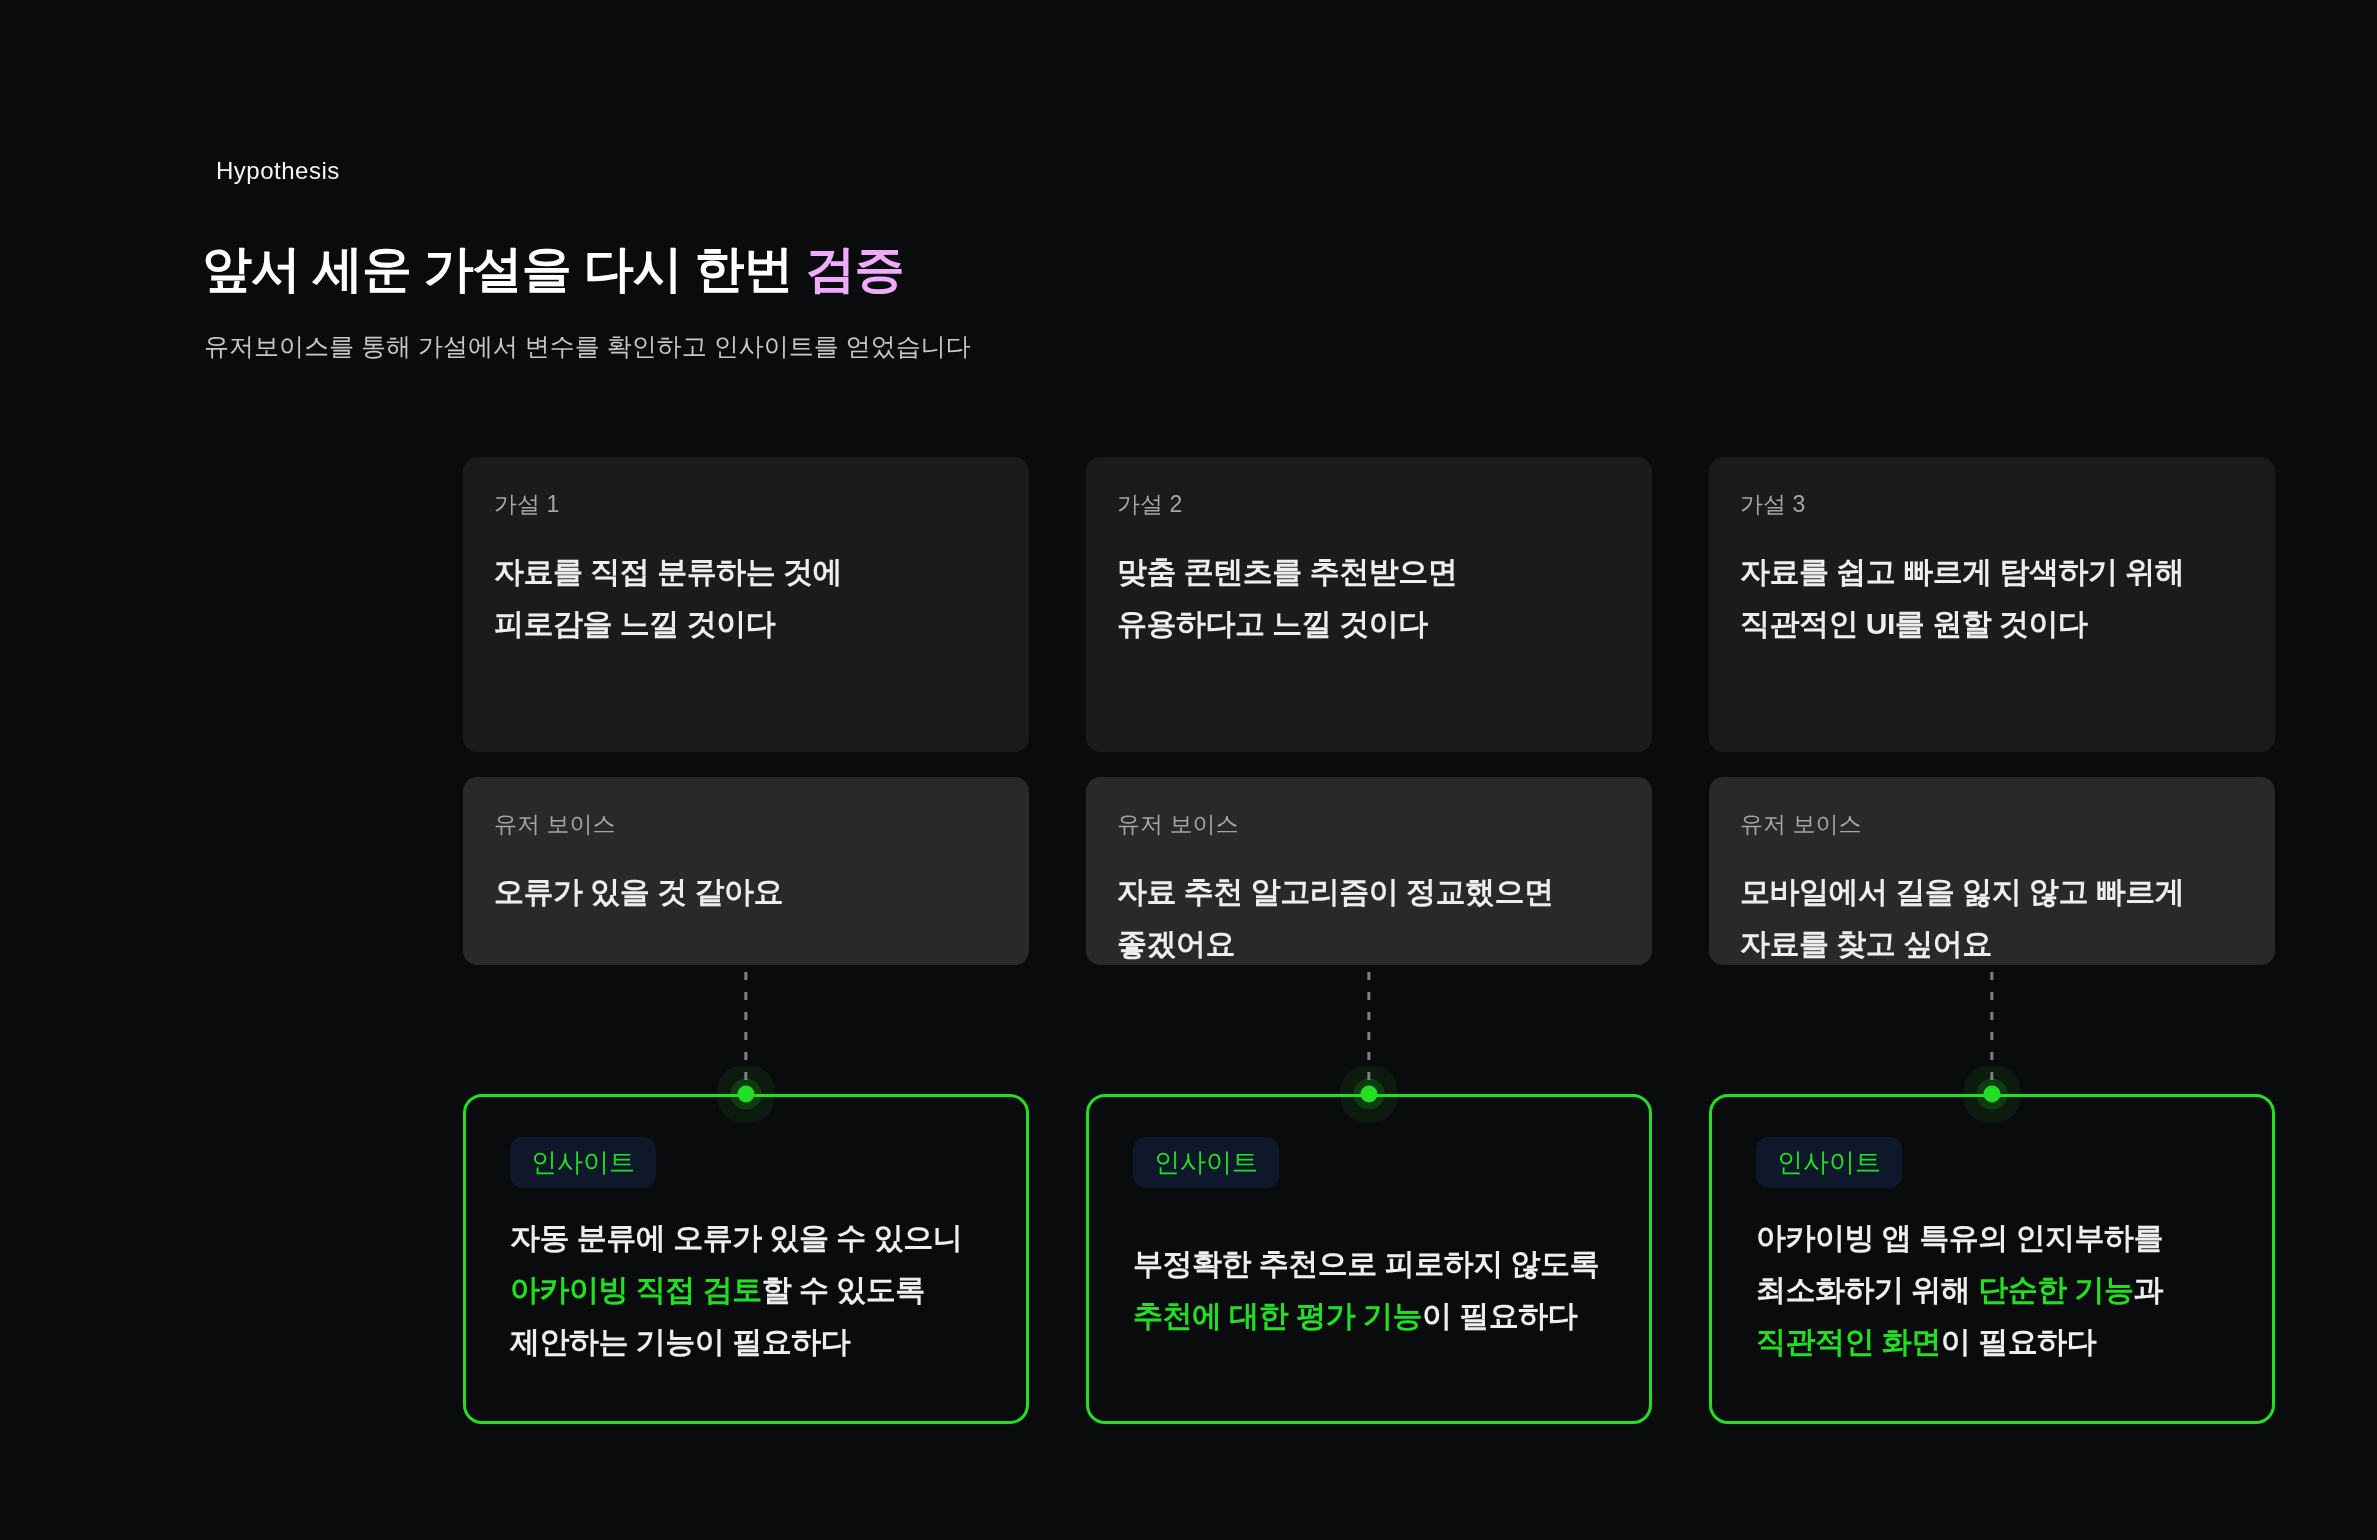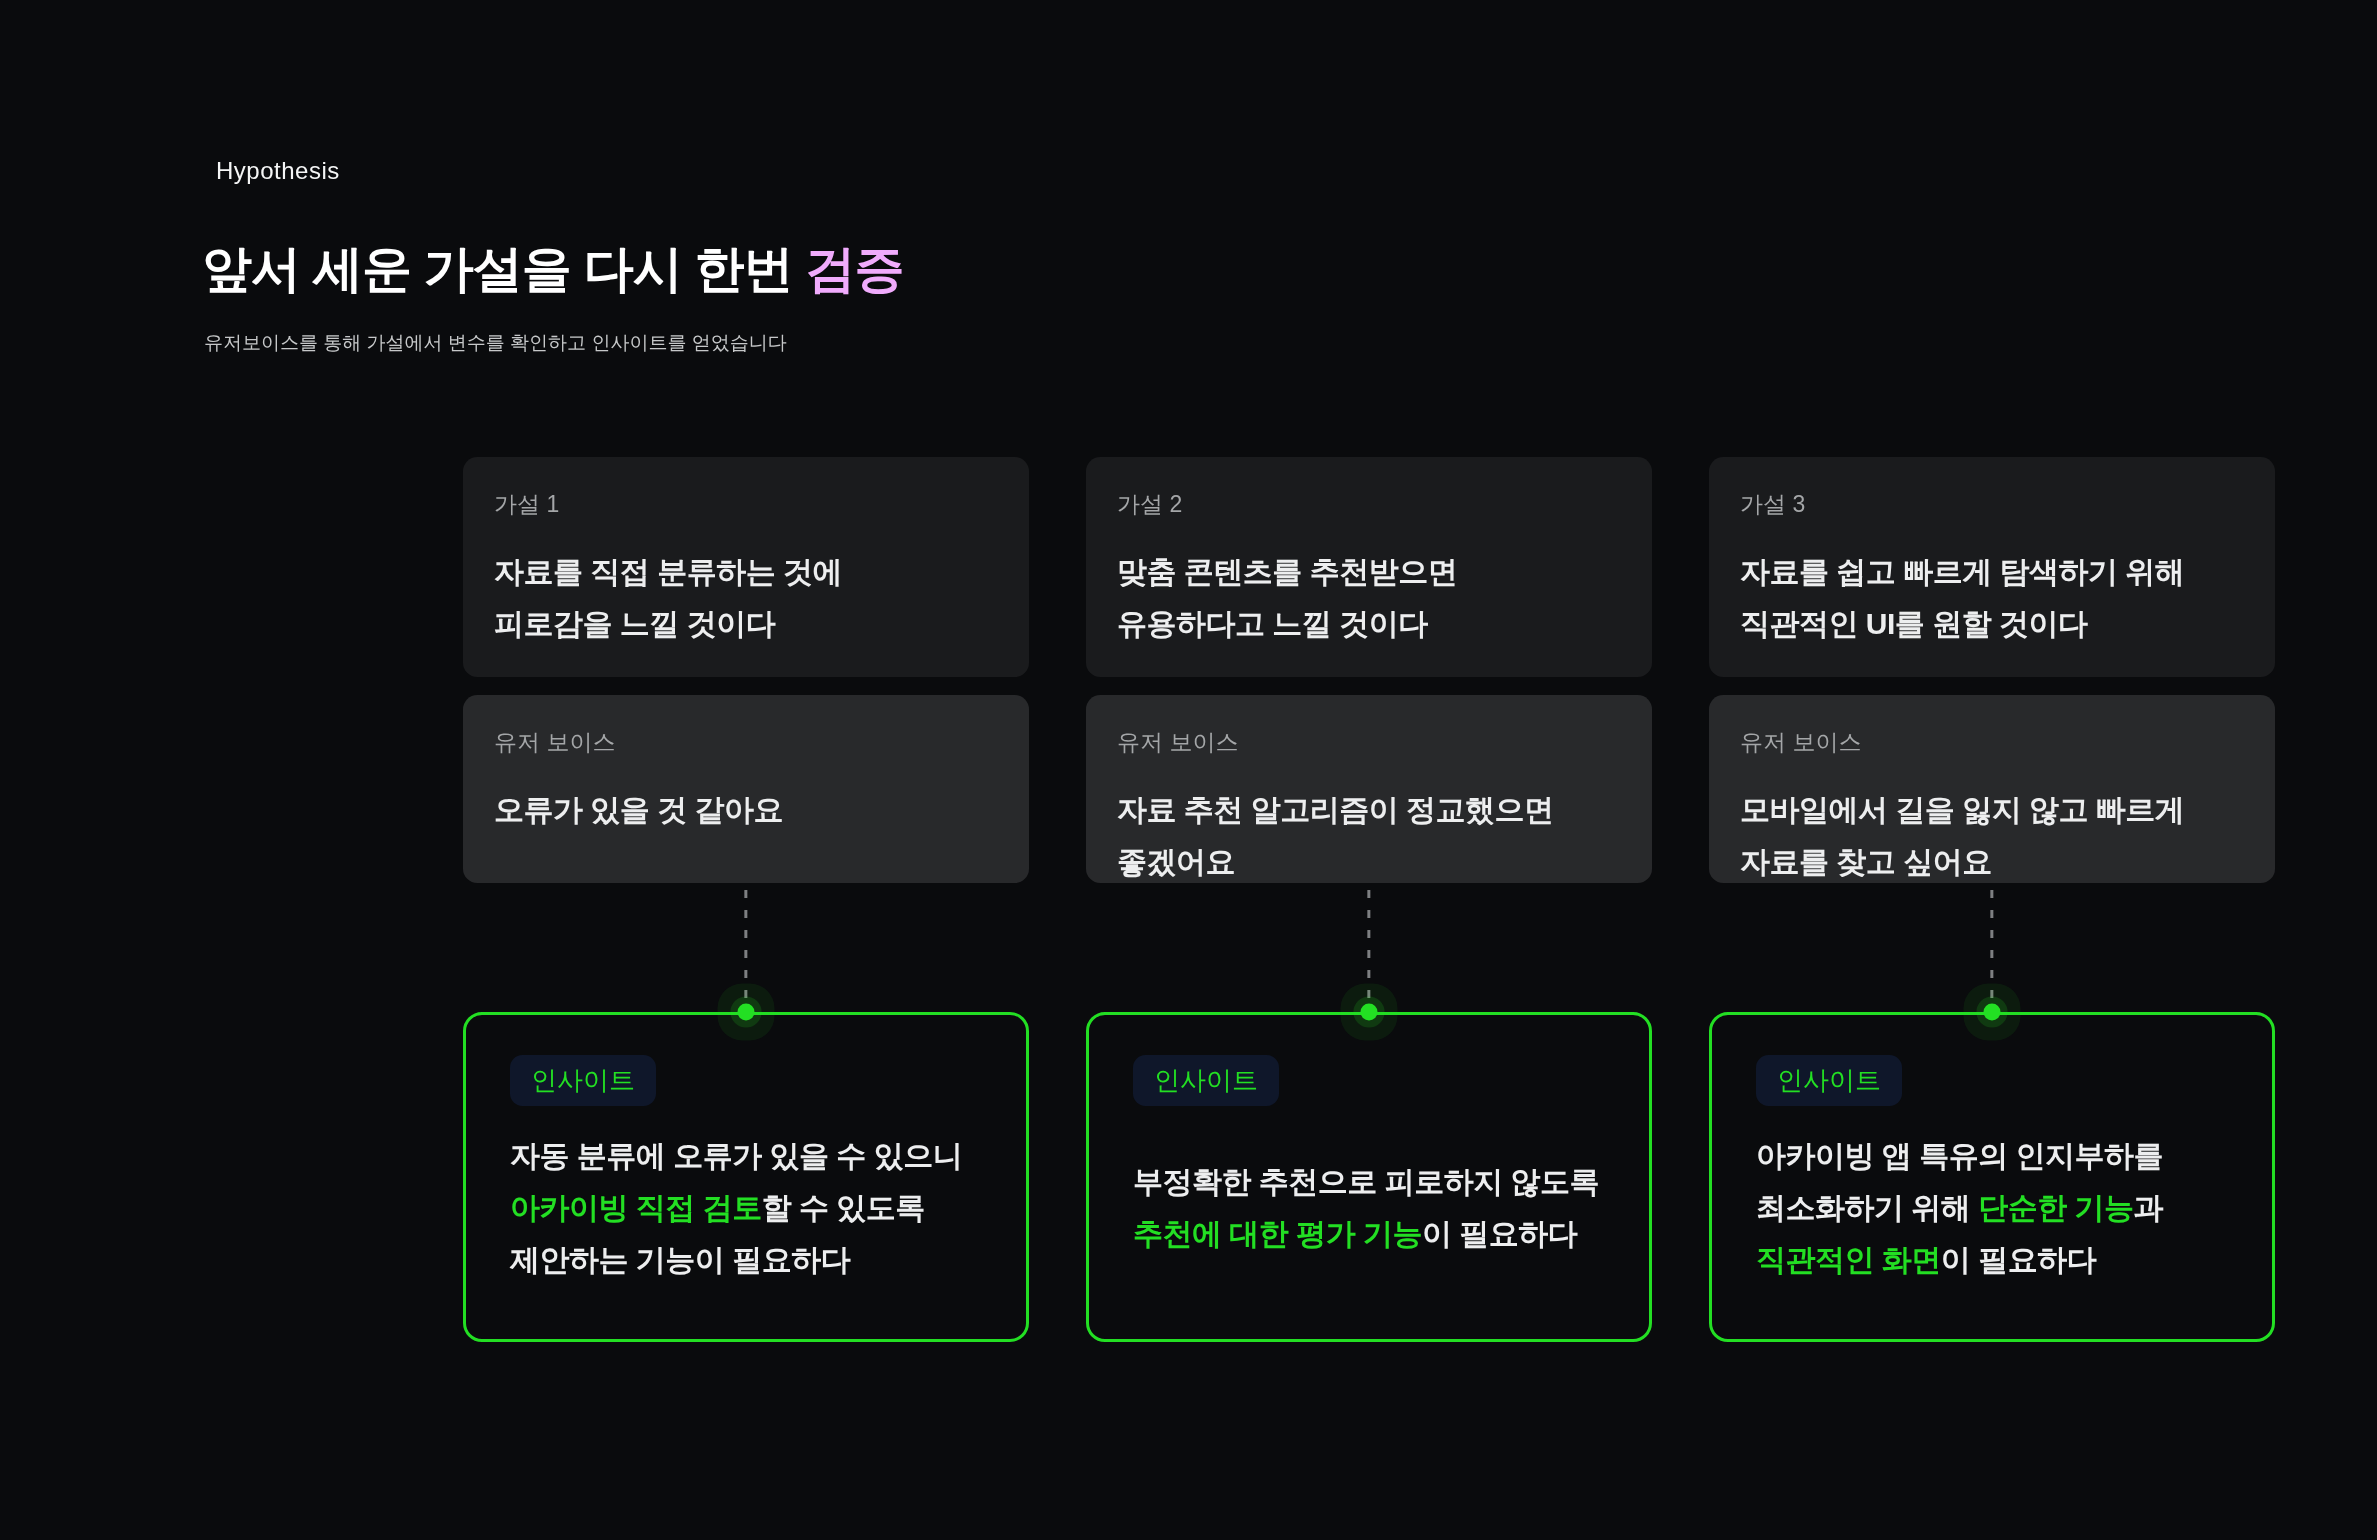--- a/index.html
+++ b/index.html
@@ -35,21 +35,21 @@
     font-weight: 800;
     letter-spacing: -1px;
     color: #FFFFFF;
     white-space: nowrap;
   }
   .title .accent { color: #f0abfc; }
   .subtitle {
     position: absolute;
     left: 204px;
     top: 330px;
-    font-size: 19px;
+    font-size: 25px;
     font-weight: 400;
     color: #C6C8C9;
     white-space: nowrap;
   }
   
   .grid {
     position: absolute;
     left: 463px;
     top: 457px;
     display: flex;
@@ -59,23 +59,23 @@
     width: 566px;
     display: flex;
     flex-direction: column;
   }
   .card {
     box-sizing: border-box;
     border-radius: 14.3px;
     padding: 34px 31px;
   }
   .card-hyp {
-    height: 220px;
+    height: 295px;
     background: #1A1B1D;
-    margin-bottom: 18px;
+    margin-bottom: 25px;
   }
   .card-voice {
     height: 188px;
     background: #28292B;
   }
   .card-label {
     font-size: 23px;
     font-weight: 400;
     color: #A4A6A8;
     line-height: 27px;

